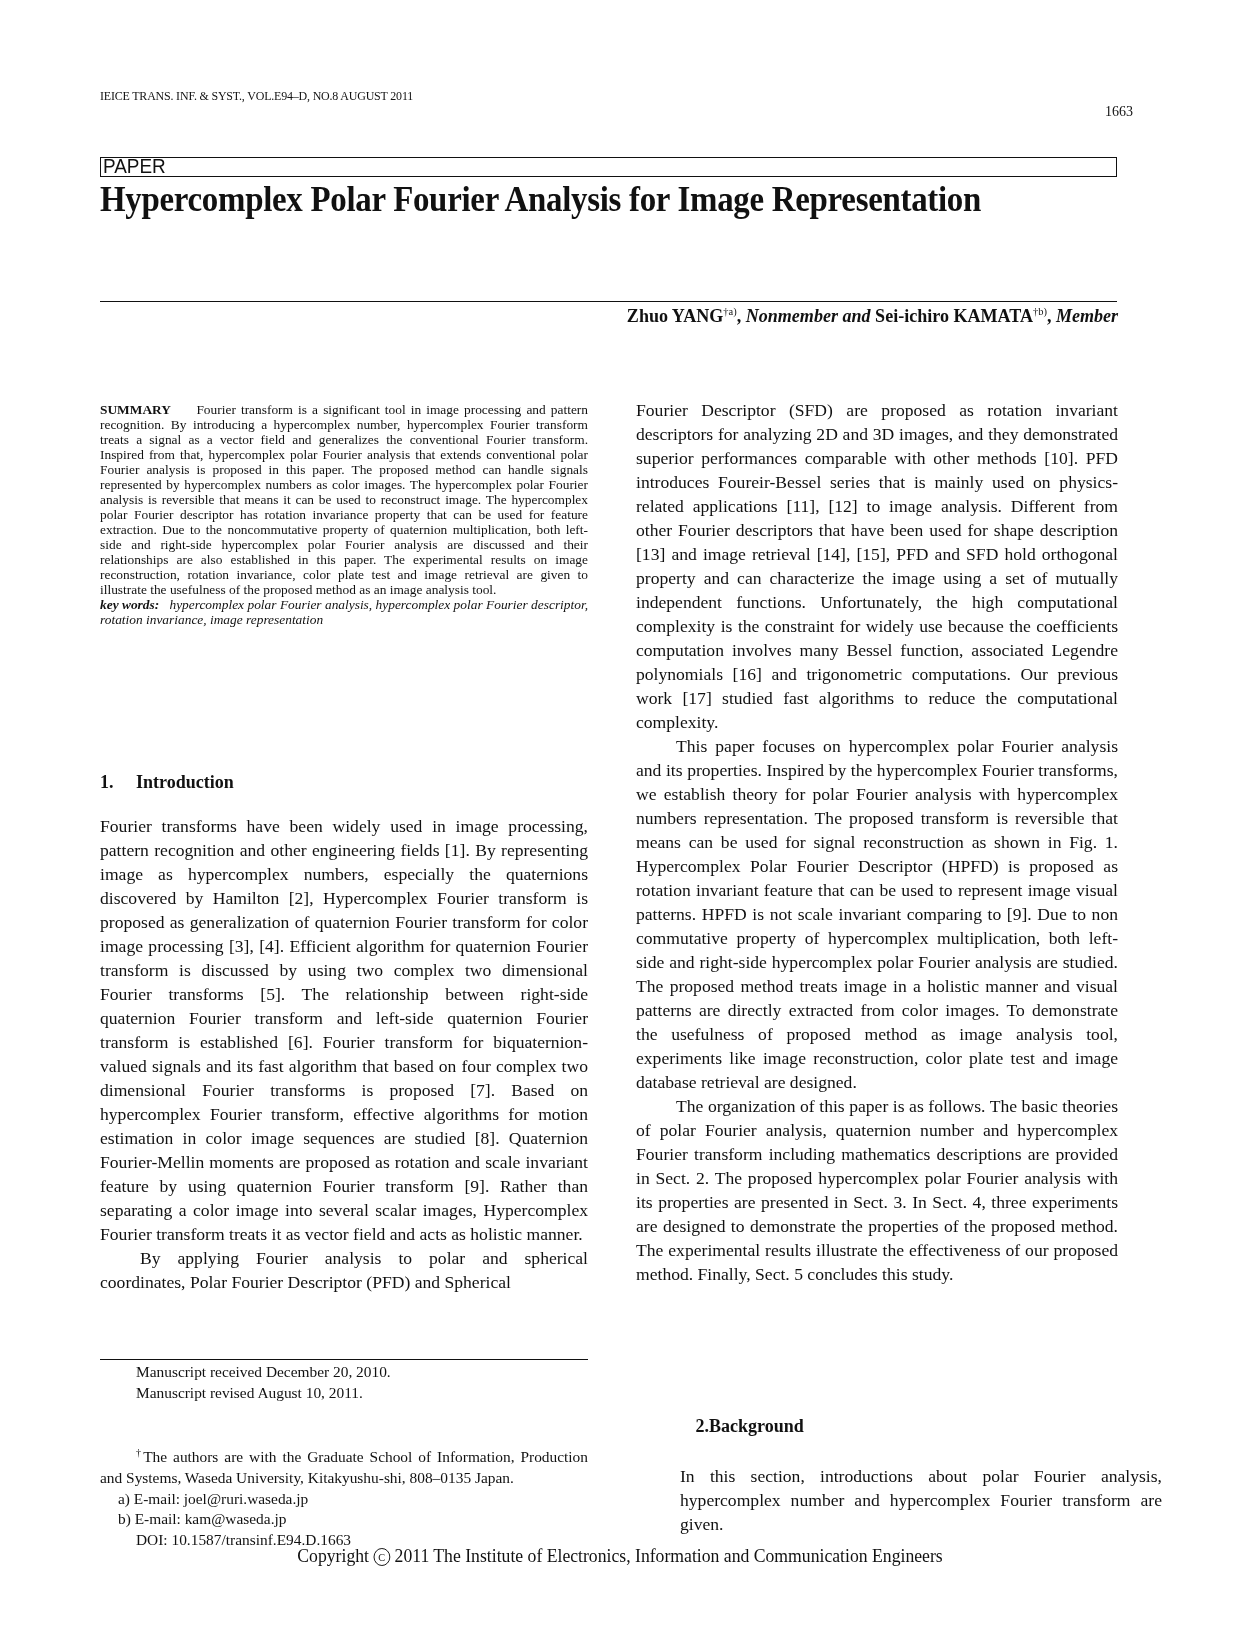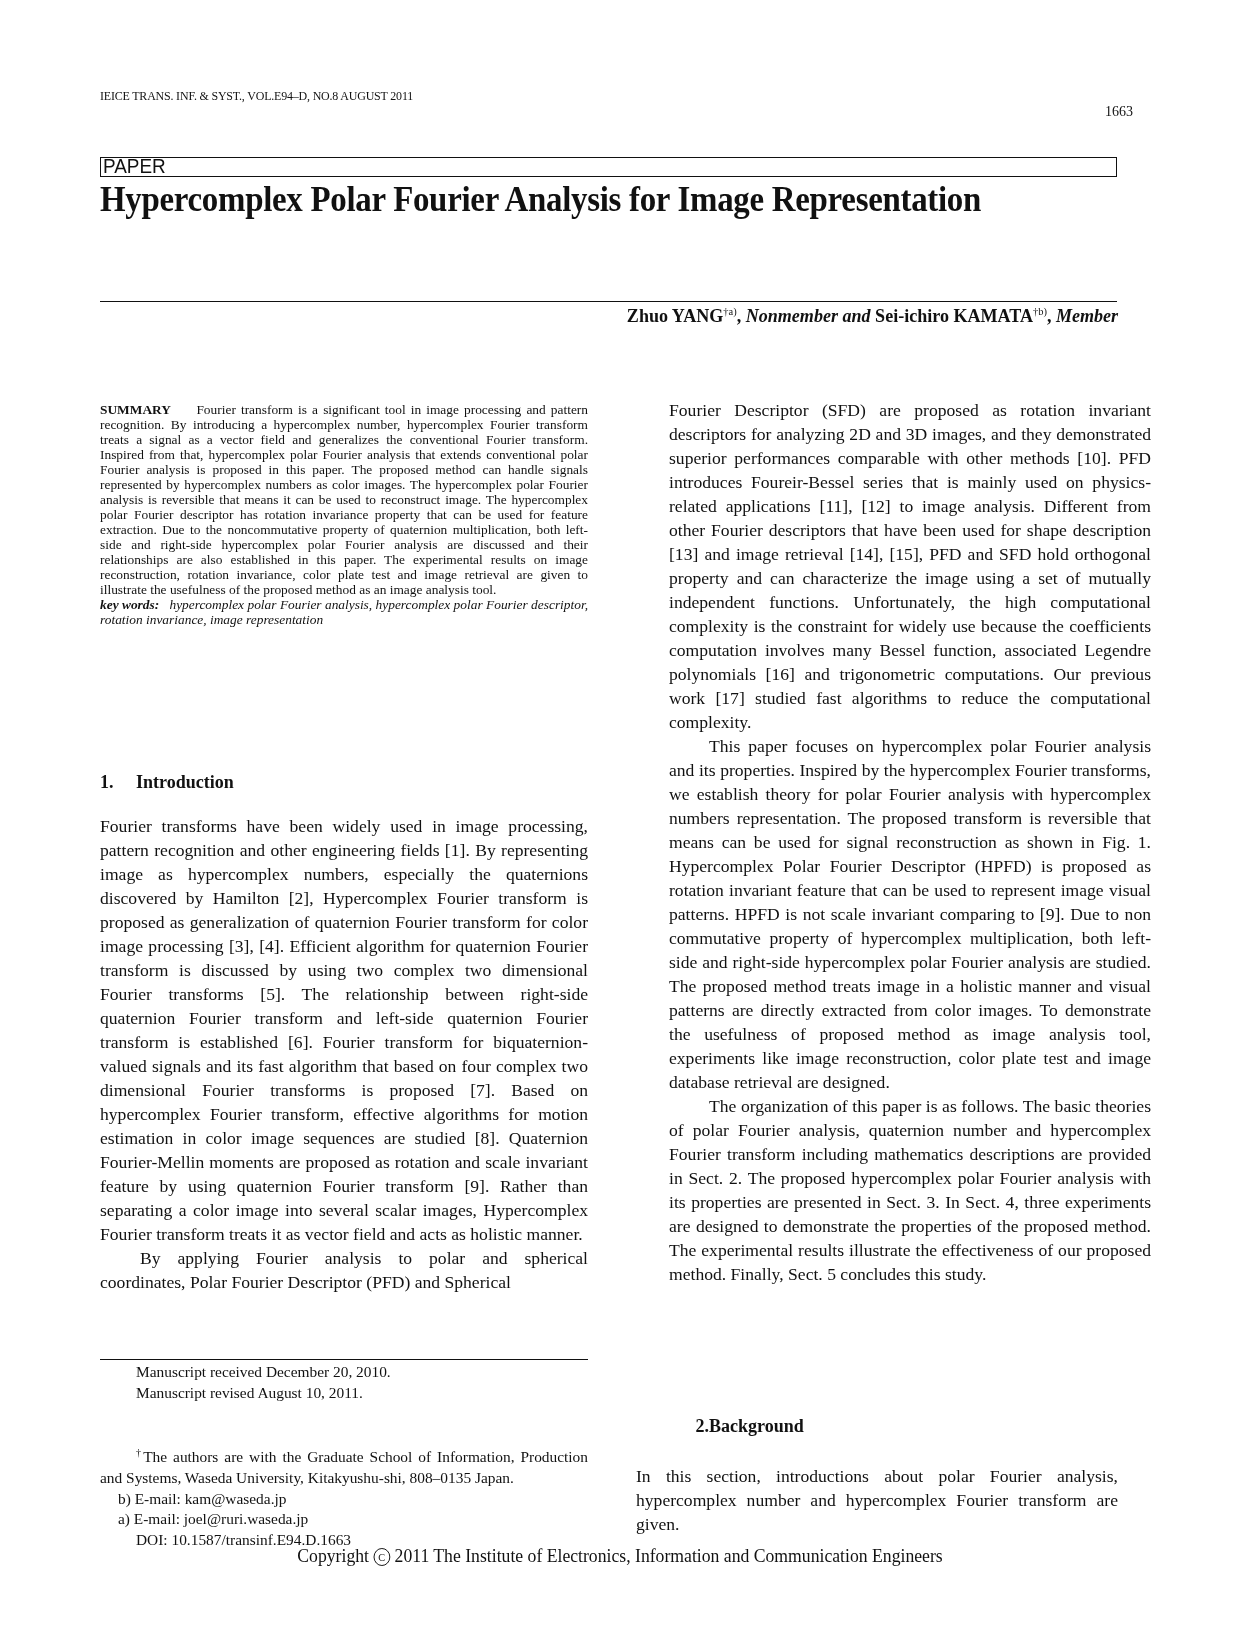--- a/index.html
+++ b/index.html
@@ -73,36 +73,36 @@
 <div class="col col-left body-text" style="top:814px;">
   <p>Fourier transforms have been widely used in image processing, pattern recognition and other engineering fields [1]. By representing image as hypercomplex numbers, especially the quaternions discovered by Hamilton [2], Hypercomplex Fourier transform is proposed as generalization of quaternion Fourier transform for color image processing [3], [4]. Efficient algorithm for quaternion Fourier transform is discussed by using two complex two dimensional Fourier transforms [5]. The relationship between right-side quaternion Fourier transform and left-side quaternion Fourier transform is established [6]. Fourier transform for biquaternion-valued signals and its fast algorithm that based on four complex two dimensional Fourier transforms is proposed [7]. Based on hypercomplex Fourier transform, effective algorithms for motion estimation in color image sequences are studied [8]. Quaternion Fourier-Mellin moments are proposed as rotation and scale invariant feature by using quaternion Fourier transform [9]. Rather than separating a color image into several scalar images, Hypercomplex Fourier transform treats it as vector field and acts as holistic manner.</p>
   <p class="indent">By applying Fourier analysis to polar and spherical coordinates, Polar Fourier Descriptor (PFD) and Spherical</p>
 </div>
 
 <div class="abs footnote-rule"></div>
 <div class="abs footnotes">
   <div class="fn-indent">Manuscript received December 20, 2010.</div>
   <div class="fn-indent">Manuscript revised August 10, 2011.</div>
   <div class="fn-ind2"><sup>†</sup><span>The authors are with the Graduate School of Information, Production and Systems, Waseda University, Kitakyushu-shi, 808–0135 Japan.</span></div>
+  <div style="padding-left:18px;">a) E-mail: joel@ruri.waseda.jp</div>
   <div style="padding-left:18px;">b) E-mail: kam@waseda.jp</div>
-  <div style="padding-left:18px;">a) E-mail: joel@ruri.waseda.jp</div>
   <div class="fn-indent">DOI: 10.1587/transinf.E94.D.1663</div>
 </div>
 
-<div class="col col-right body-text" style="top:398px;margin-left:33px;">
+<div class="col col-right body-text" style="top:398px;">
   <p>Fourier Descriptor (SFD) are proposed as rotation invariant descriptors for analyzing 2D and 3D images, and they demonstrated superior performances comparable with other methods [10]. PFD introduces Foureir-Bessel series that is mainly used on physics-related applications [11], [12] to image analysis. Different from other Fourier descriptors that have been used for shape description [13] and image retrieval [14], [15], PFD and SFD hold orthogonal property and can characterize the image using a set of mutually independent functions. Unfortunately, the high computational complexity is the constraint for widely use because the coefficients computation involves many Bessel function, associated Legendre polynomials [16] and trigonometric computations. Our previous work [17] studied fast algorithms to reduce the computational complexity.</p>
   <p class="indent">This paper focuses on hypercomplex polar Fourier analysis and its properties. Inspired by the hypercomplex Fourier transforms, we establish theory for polar Fourier analysis with hypercomplex numbers representation. The proposed transform is reversible that means can be used for signal reconstruction as shown in Fig. 1. Hypercomplex Polar Fourier Descriptor (HPFD) is proposed as rotation invariant feature that can be used to represent image visual patterns. HPFD is not scale invariant comparing to [9]. Due to non commutative property of hypercomplex multiplication, both left-side and right-side hypercomplex polar Fourier analysis are studied. The proposed method treats image in a holistic manner and visual patterns are directly extracted from color images. To demonstrate the usefulness of proposed method as image analysis tool, experiments like image reconstruction, color plate test and image database retrieval are designed.</p>
   <p class="indent">The organization of this paper is as follows. The basic theories of polar Fourier analysis, quaternion number and hypercomplex Fourier transform including mathematics descriptions are provided in Sect. 2. The proposed hypercomplex polar Fourier analysis with its properties are presented in Sect. 3. In Sect. 4, three experiments are designed to demonstrate the properties of the proposed method. The experimental results illustrate the effectiveness of our proposed method. Finally, Sect. 5 concludes this study.</p>
 </div>
 
 <div class="abs heading" style="left:673px; top:1416px;text-align:right;">
   <span class="num">2.</span><span>Background</span>
 </div>
 
-<div class="col col-right body-text" style="top:1464px;">
+<div class="col col-right body-text" style="top:1464px;margin-left:44px;">
   <p>In this section, introductions about polar Fourier analysis, hypercomplex number and hypercomplex Fourier transform are given.</p>
 </div>
 
 <div class="abs copyright">
   <span>Copyright</span>
   <span class="copy-sym">C</span>
   <span>2011 The Institute of Electronics, Information and Communication Engineers</span>
 </div>
 
 </body></html>

